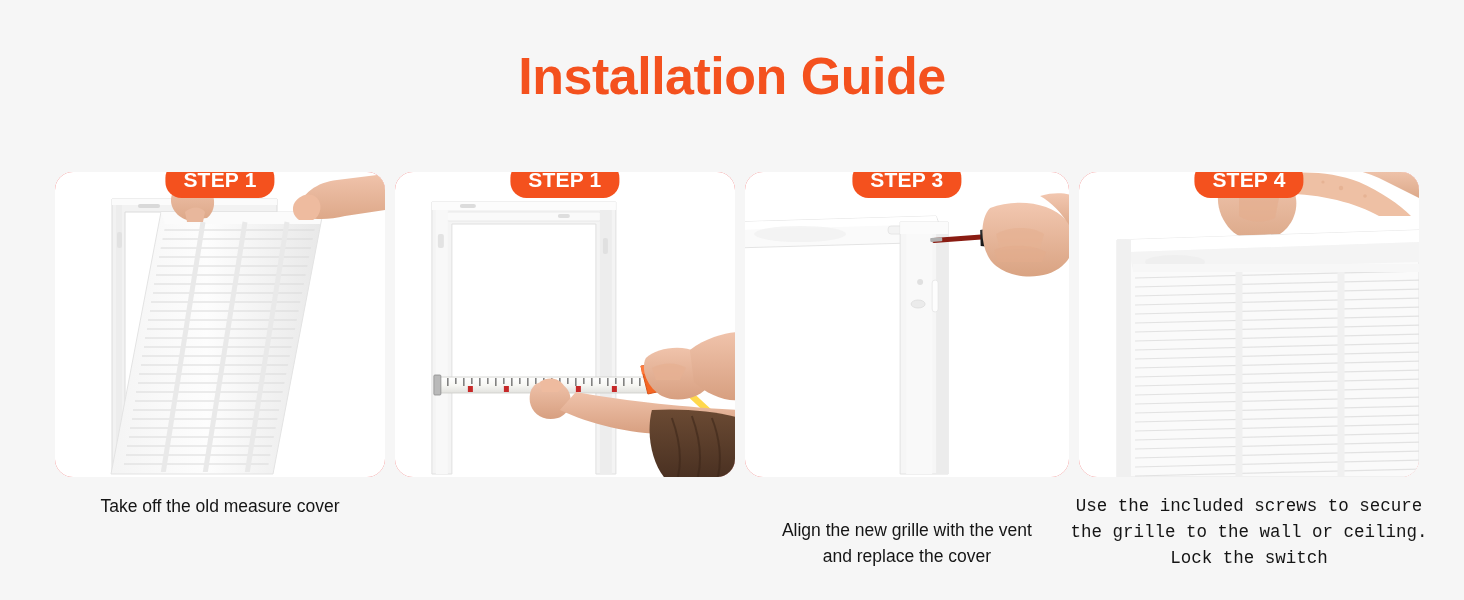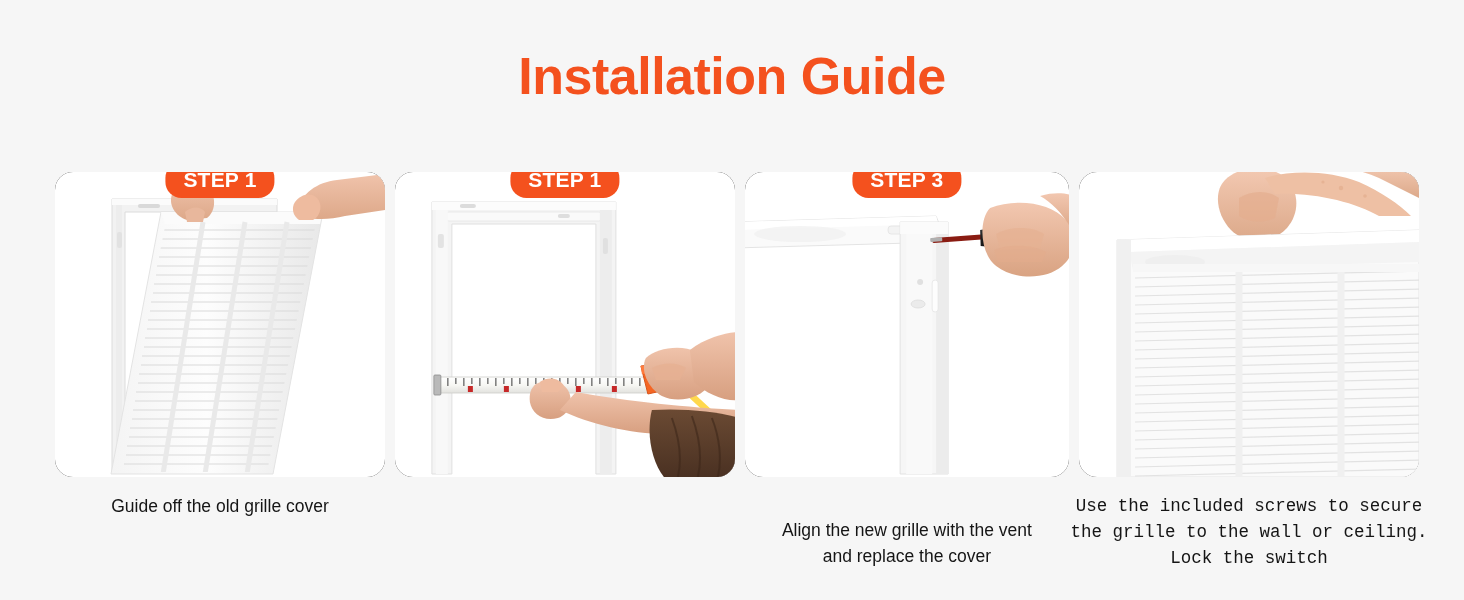--- a/index.html
+++ b/index.html
@@ -48,21 +48,21 @@
   }
   .step-1 { width: 330px; }
   .step-2 { width: 350px; }
   .step-3 { width: 334px; gap: 24px; }
   .step-4 { width: 340px; }
 
   .card {
     position: relative;
     width: 100%;
     height: 305px;
-    background: #000000;
+    background: #ef4444;
     border-radius: 18px;
     overflow: hidden;
   }
   .card svg {
     display: block;
     width: 100%;
     height: 100%;
   }
   .badge {
     position: absolute;
@@ -175,21 +175,21 @@
             <path d="M130 40 C136 34 146 34 150 40 L148 50 L132 50 Z" fill="#e8b79c"></path>
           </g>
 
           <g>
             <path d="M243 38 C246 22 262 10 282 8 L330 2 L330 38 L290 44 C272 48 252 50 243 38 Z" fill="url(#skin1)"></path>
             <path d="M240 30 C246 22 256 20 262 26 C268 32 266 44 258 48 L244 48 C238 44 236 36 240 30 Z" fill="#eebb9f"></path>
           </g>
         </svg>
         <div class="badge">STEP 1</div>
       </div>
-      <div class="caption cap-1">Guide off the old grille cover</div>
+      <div class="caption cap-1">Take off the old measure cover</div>
     </div>
 
     <div class="step step-2">
       <div class="card">
         <svg viewBox="0 0 350 305" preserveAspectRatio="xMidYMid slice">
           <defs>
             <linearGradient id="skin2" x1="0" y1="0" x2="0" y2="1">
               <stop offset="0%" stop-color="#f0c3ab"></stop>
               <stop offset="100%" stop-color="#d79f80"></stop>
             </linearGradient>
@@ -413,18 +413,19 @@
                 <line x1="56" y1="304" x2="344" y2="297"></line>
               </g>
               <g stroke="#f0f0f0" stroke-width="7" fill="none">
                 <line x1="160" y1="92" x2="160" y2="305"></line>
                 <line x1="262" y1="88" x2="262" y2="305"></line>
               </g>
             </g>
             <rect x="54" y="92" width="290" height="8" fill="#f7f7f7"></rect>
           </g>
         </svg>
+        <div class="badge">STEP 4</div>
       </div>
       <div class="caption cap-4">Use the included screws to secure the grille to the wall or ceiling. Lock the switch</div>
     </div>
 
   </div>
 </div>
 
 </body></html>

